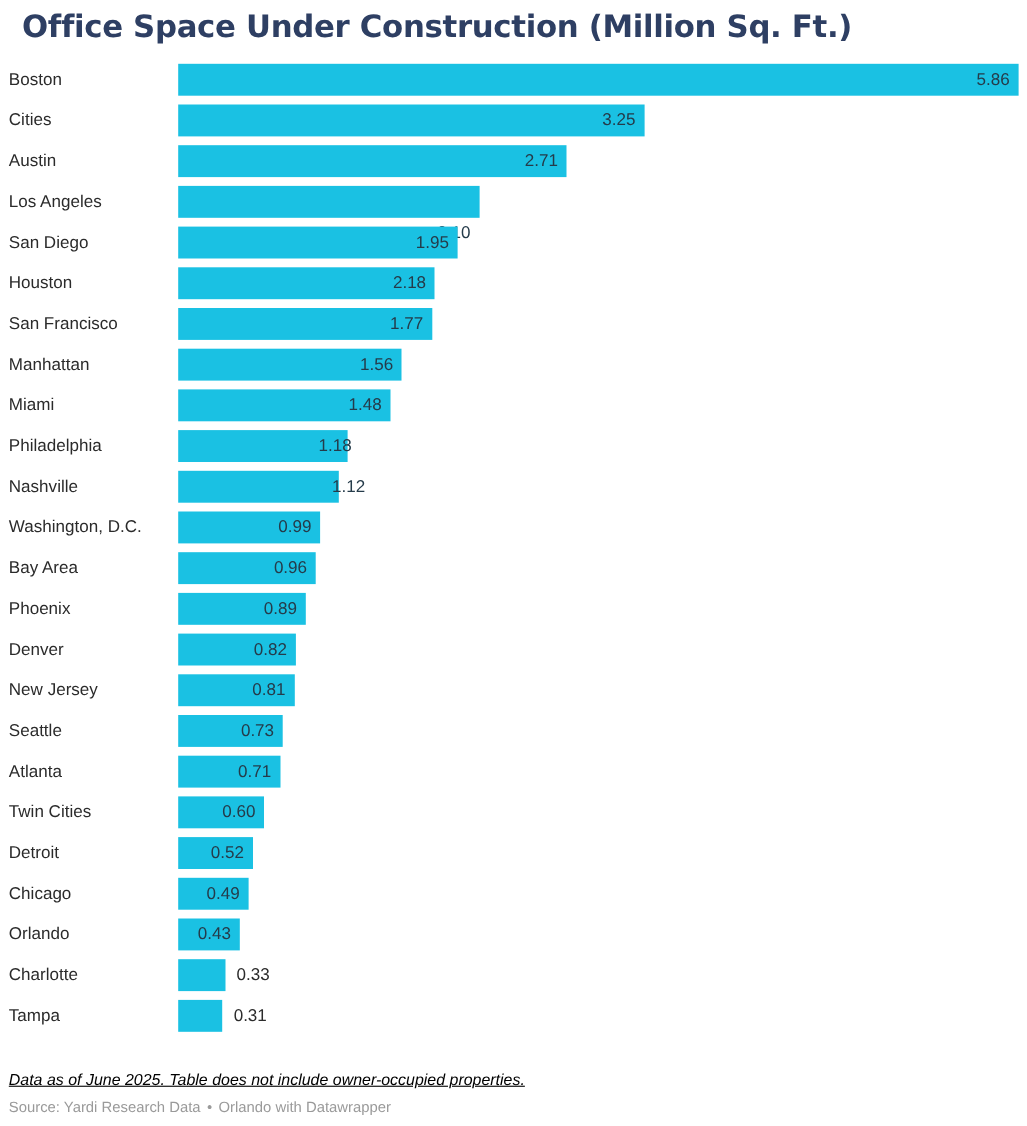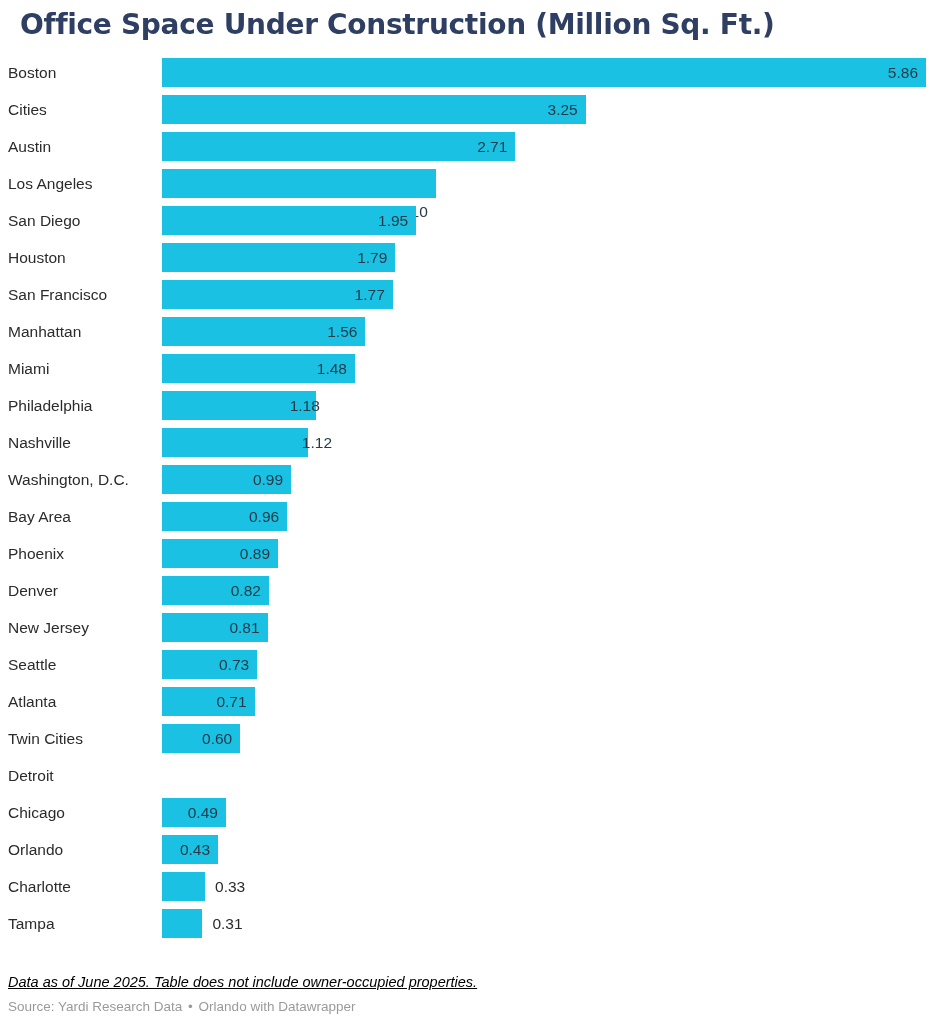--- a/index.html
+++ b/index.html
@@ -164,21 +164,21 @@
         <div class="row-label">San Diego</div>
         <div class="bar-track">
           <div class="bar" style="width: 254.232px; background: rgb(26, 193, 227);"></div>
           <div class="bar-value inside" style="left: 0px; width: 246.232px;">1.95</div>
         </div>
       </div>
       <div class="row">
         <div class="row-label">Houston</div>
         <div class="bar-track">
           <div class="bar" style="width: 233.372px; background: rgb(26, 193, 227);"></div>
-          <div class="bar-value inside" style="left: 0px; width: 225.372px;">1.79</div>
+          <div class="bar-value inside" style="left: 0px; width: 225.372px;">2.18</div>
         </div>
       </div>
       <div class="row">
         <div class="row-label">San Francisco</div>
         <div class="bar-track">
           <div class="bar" style="width: 230.765px; background: rgb(26, 193, 227);"></div>
           <div class="bar-value inside" style="left: 0px; width: 222.765px;">1.77</div>
         </div>
       </div>
       <div class="row">
@@ -260,20 +260,24 @@
       </div>
       <div class="row">
         <div class="row-label">Twin Cities</div>
         <div class="bar-track">
           <div class="bar" style="width: 78.2253px; background: rgb(26, 193, 227);"></div>
           <div class="bar-value inside" style="left: 0px; width: 70.2253px;">0.60</div>
         </div>
       </div>
       <div class="row">
         <div class="row-label">Detroit</div>
+        <div class="bar-track">
+          <div class="bar" style="width: 67.7952px; background: rgb(26, 193, 227);"></div>
+          <div class="bar-value inside" style="left: 0px; width: 59.7952px;">0.52</div>
+        </div>
       </div>
       <div class="row">
         <div class="row-label">Chicago</div>
         <div class="bar-track">
           <div class="bar" style="width: 63.884px; background: rgb(26, 193, 227);"></div>
           <div class="bar-value inside" style="left: 0px; width: 55.884px;">0.49</div>
         </div>
       </div>
       <div class="row">
         <div class="row-label">Orlando</div>

